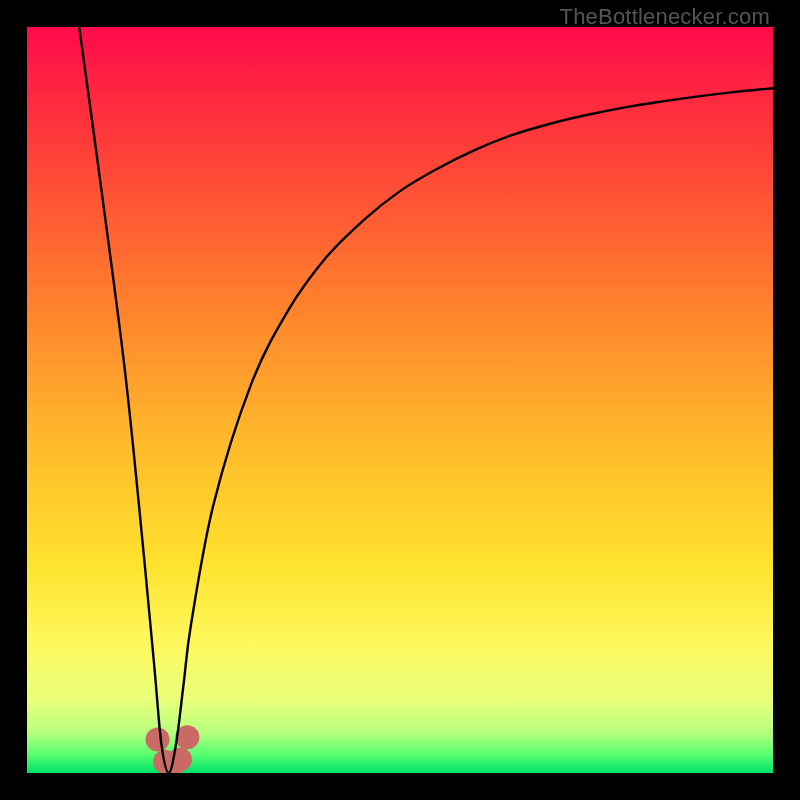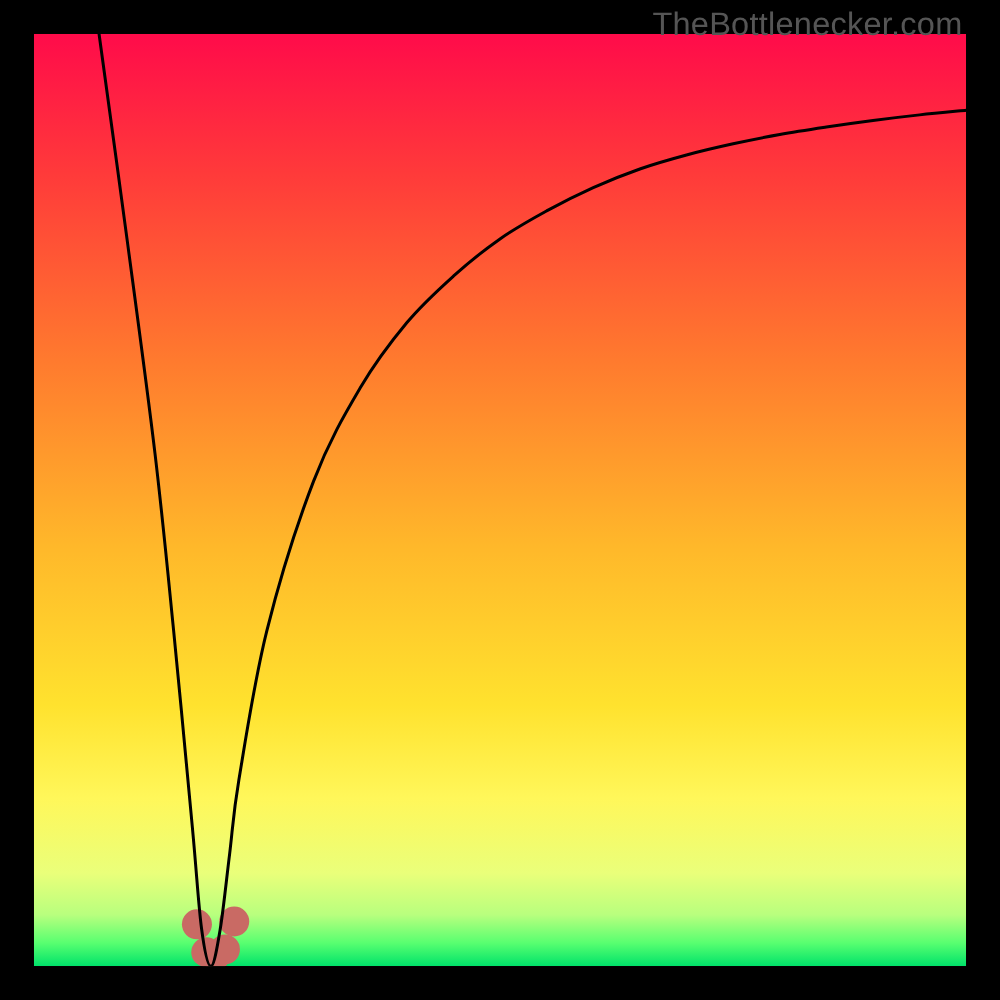--- a/index.html
+++ b/index.html
@@ -30,21 +30,21 @@
   }
   .curve-svg {
     position: absolute;
     inset: 0;
   }
   .watermark {
     position: absolute;
     top: 4px;
     right: 30px;
     font-family: Arial, Helvetica, sans-serif;
-    font-size: 26px;
+    font-size: 22px;
     font-weight: 500;
     color: #555;
     letter-spacing: 0.2px;
   }
 </style>
 </head>
 <body>
 
 <div class="stage">
 

